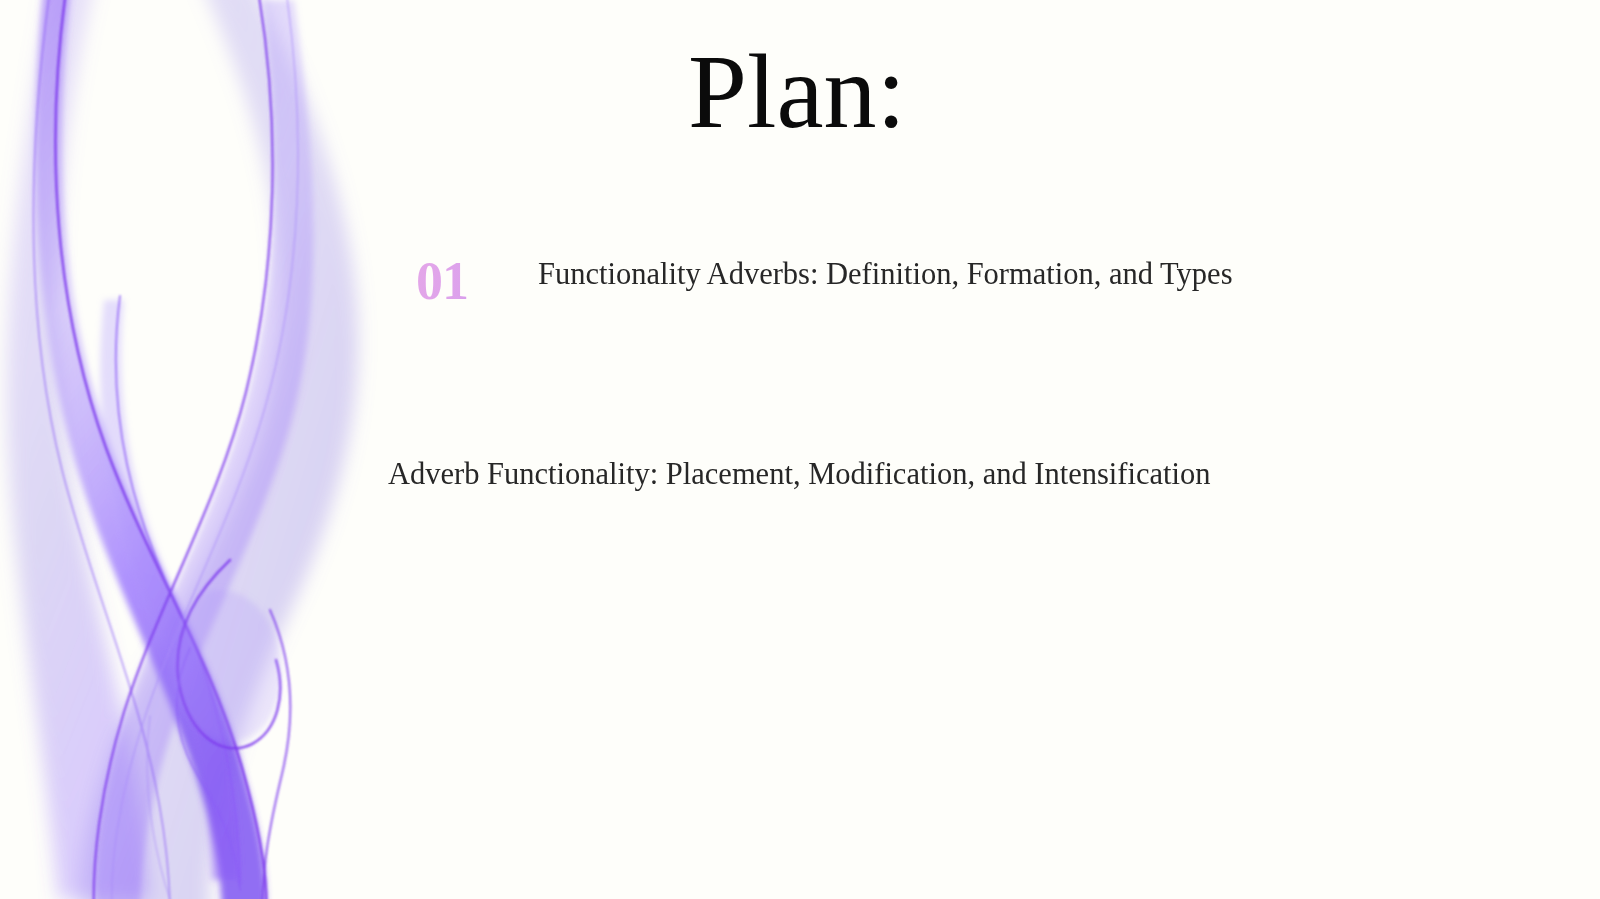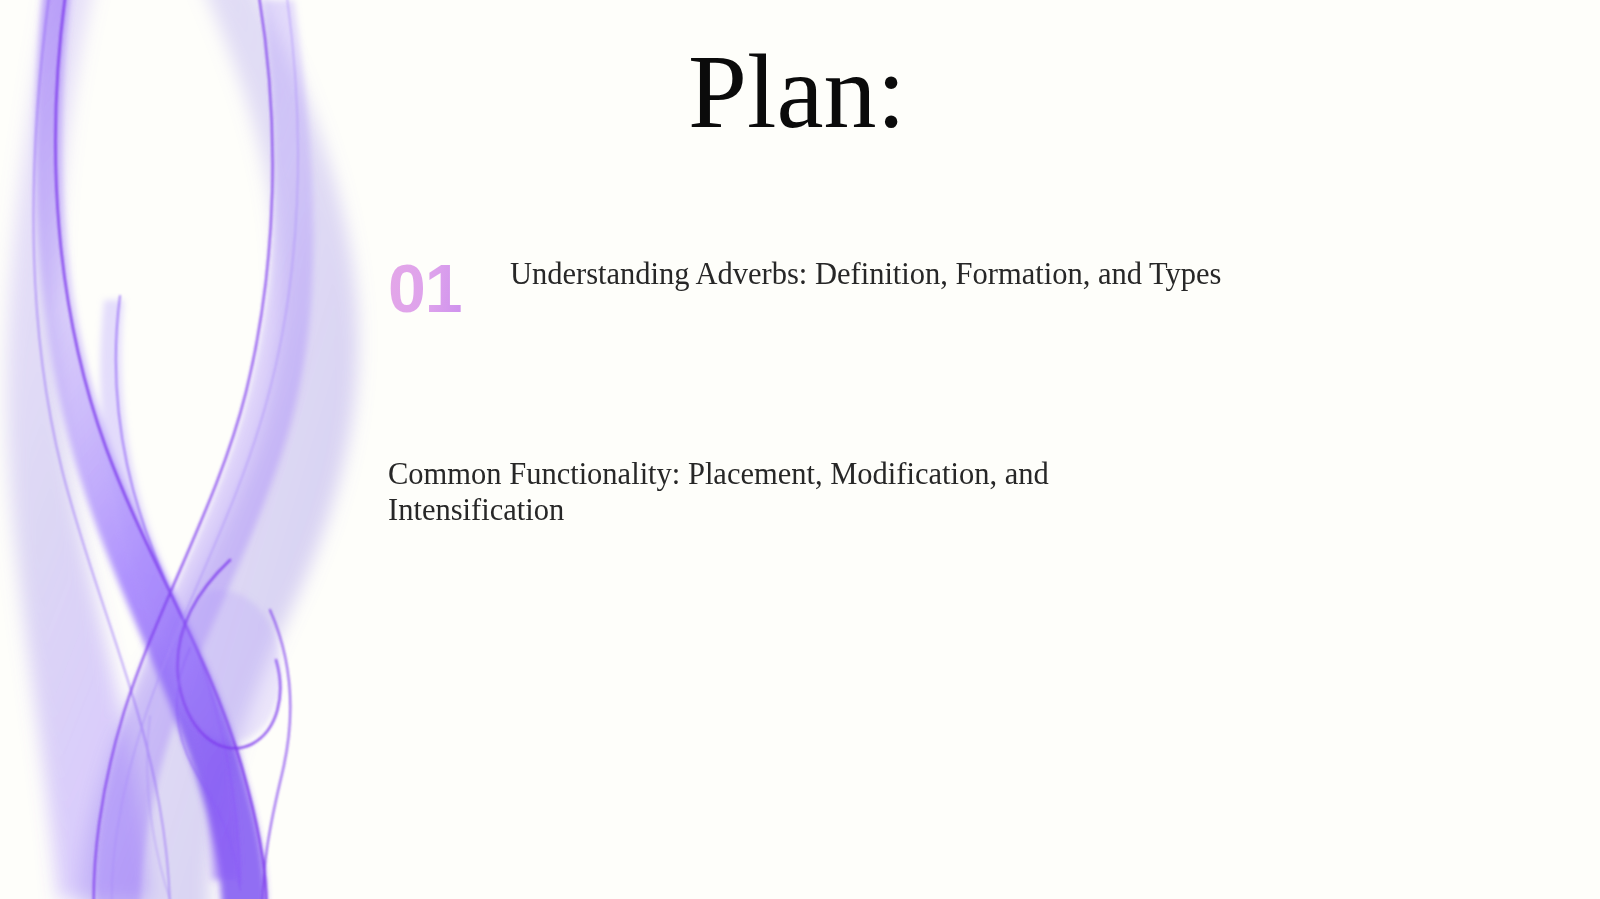--- a/index.html
+++ b/index.html
@@ -62,31 +62,32 @@
   }
 
   .plan-item {
     display:flex;
     align-items:flex-start;
     height:200px;
   }
 
   .plan-num {
     flex:0 0 122px;
-    font-family:Liberation Sans, sans-serif;
+    font-family:Liberation Serif, serif;
     font-weight:700;
-    font-size:68px;
+    font-size:54px;
     line-height:0.95;
     letter-spacing:-1px;
     -webkit-background-clip:text;
     background-clip:text;
     color:transparent;
     -webkit-text-fill-color:transparent;
     filter:blur(0.6px);
     padding-top:8px;
+    margin-left:28px;
   }
 
   .plan-num.n1 {
     background-image:linear-gradient(100deg,#E4A7E8 0%,#DDA2EC 38%,#C98BEE 72%,#C98BF2 100%);
   }
   .plan-num.n2 {
     background-image:linear-gradient(100deg,#E9B4EC 0%,#E0A6EA 40%,#D096EE 75%,#C98BEE 100%);
   }
   .plan-num.n3 {
     background-image:linear-gradient(100deg,#EDA8E4 0%,#E09BE9 35%,#C98BEE 70%,#BE82F0 100%);
@@ -170,23 +171,23 @@
       </g>
     </svg>
   </div>
 
   <h1 class="title">Plan:</h1>
 
   <div class="plan-list">
 
     <div class="plan-item">
       <div class="plan-num n1">01</div>
-      <div class="plan-text">Understanding Adverbs: Definition, Formation, and Types</div>
+      <div class="plan-text">Functionality Adverbs: Definition, Formation, and Types</div>
     </div>
 
     <div class="plan-item">
-      <div class="plan-text">Common Functionality: Placement, Modification, and Intensification</div>
+      <div class="plan-text">Adverb Functionality: Placement, Modification, and Intensification</div>
     </div>
 
 
   </div>
 
 </div>
 
 </body></html>

